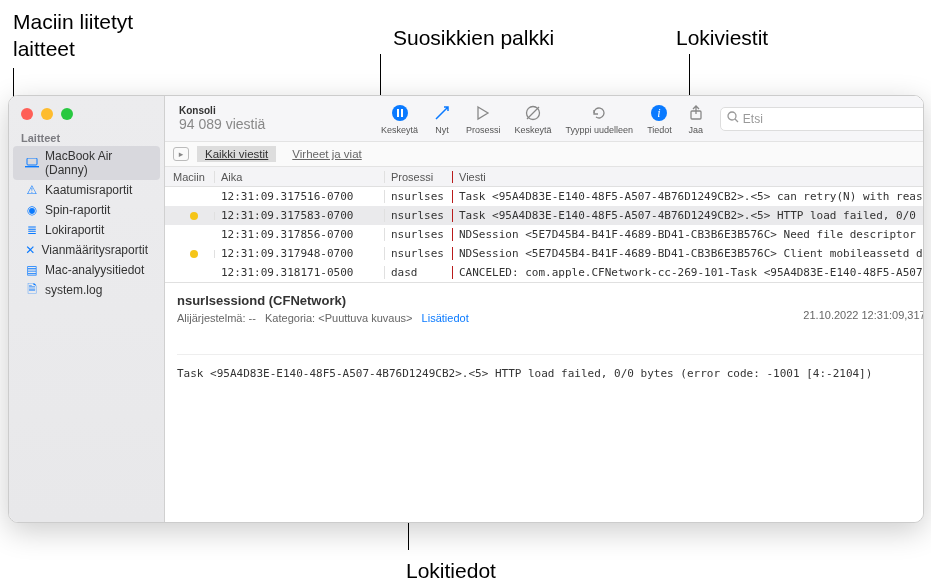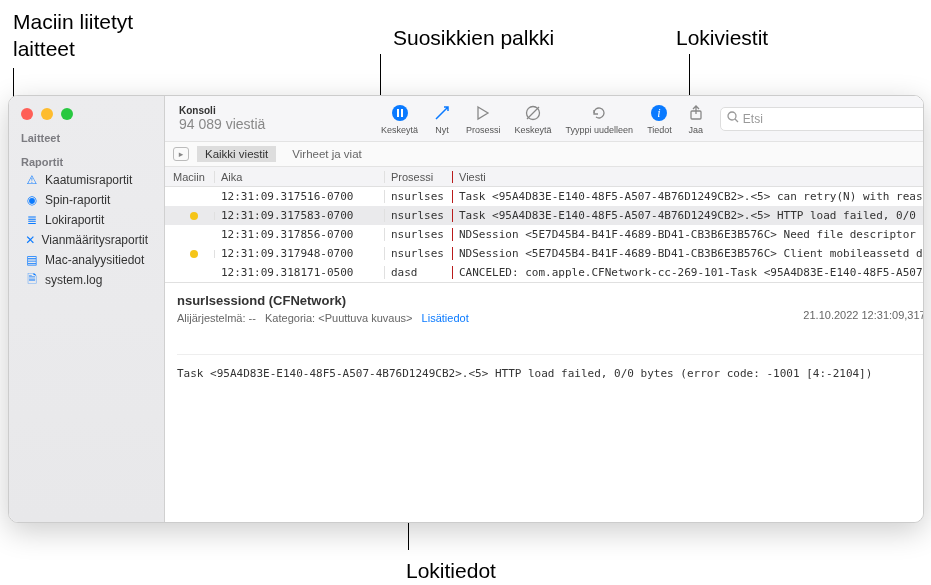--- a/index.html
+++ b/index.html
@@ -139,20 +139,21 @@
       gap: 8px;
       padding: 4px 8px;
       border-bottom: 1px solid #e3e3e3;
       background: #fafafa;
       font-size: 11.5px;
     }
     .filter-btn {
       color: #666;
       padding: 2px 8px;
       border-radius: 0;
+      text-decoration: underline;
     }
     .filter-btn.active {
       background: #ddd;
       color: #333;
     }
     .filter-ico {
       width: 16px; height: 14px;
       border: 1px solid #bbb;
       border-radius: 3px;
       display: flex; align-items: center; justify-content: center;
@@ -225,21 +226,29 @@
 
 <div class="window">
 
   <div class="sidebar">
     <div class="traffic">
       <div class="tb red"></div>
       <div class="tb yellow"></div>
       <div class="tb green"></div>
     </div>
     <div class="side-section-title">Laitteet</div>
-    <div class="side-section-title" style="margin-top:6px;">Raportit</div>
+    <div class="side-item selected">
+      <span class="side-ico">
+        <svg width="14" height="10" viewBox="0 0 14 10">
+            <rect x="2" y="0" width="10" height="7" rx="1" fill="none" stroke="#0a7aff"></rect>
+            <rect x="0" y="8" width="14" height="1.4" fill="#0a7aff"></rect>
+          </svg>
+      </span>
+      <span>MacBook Air (Danny)</span>
+    </div>
     <div class="side-item">
       <span class="side-ico">⚠︎</span>
       <span>Kaatumisraportit</span>
     </div>
     <div class="side-item">
       <span class="side-ico">◉</span>
       <span>Spin-raportit</span>
     </div>
     <div class="side-item">
       <span class="side-ico">≣</span>

